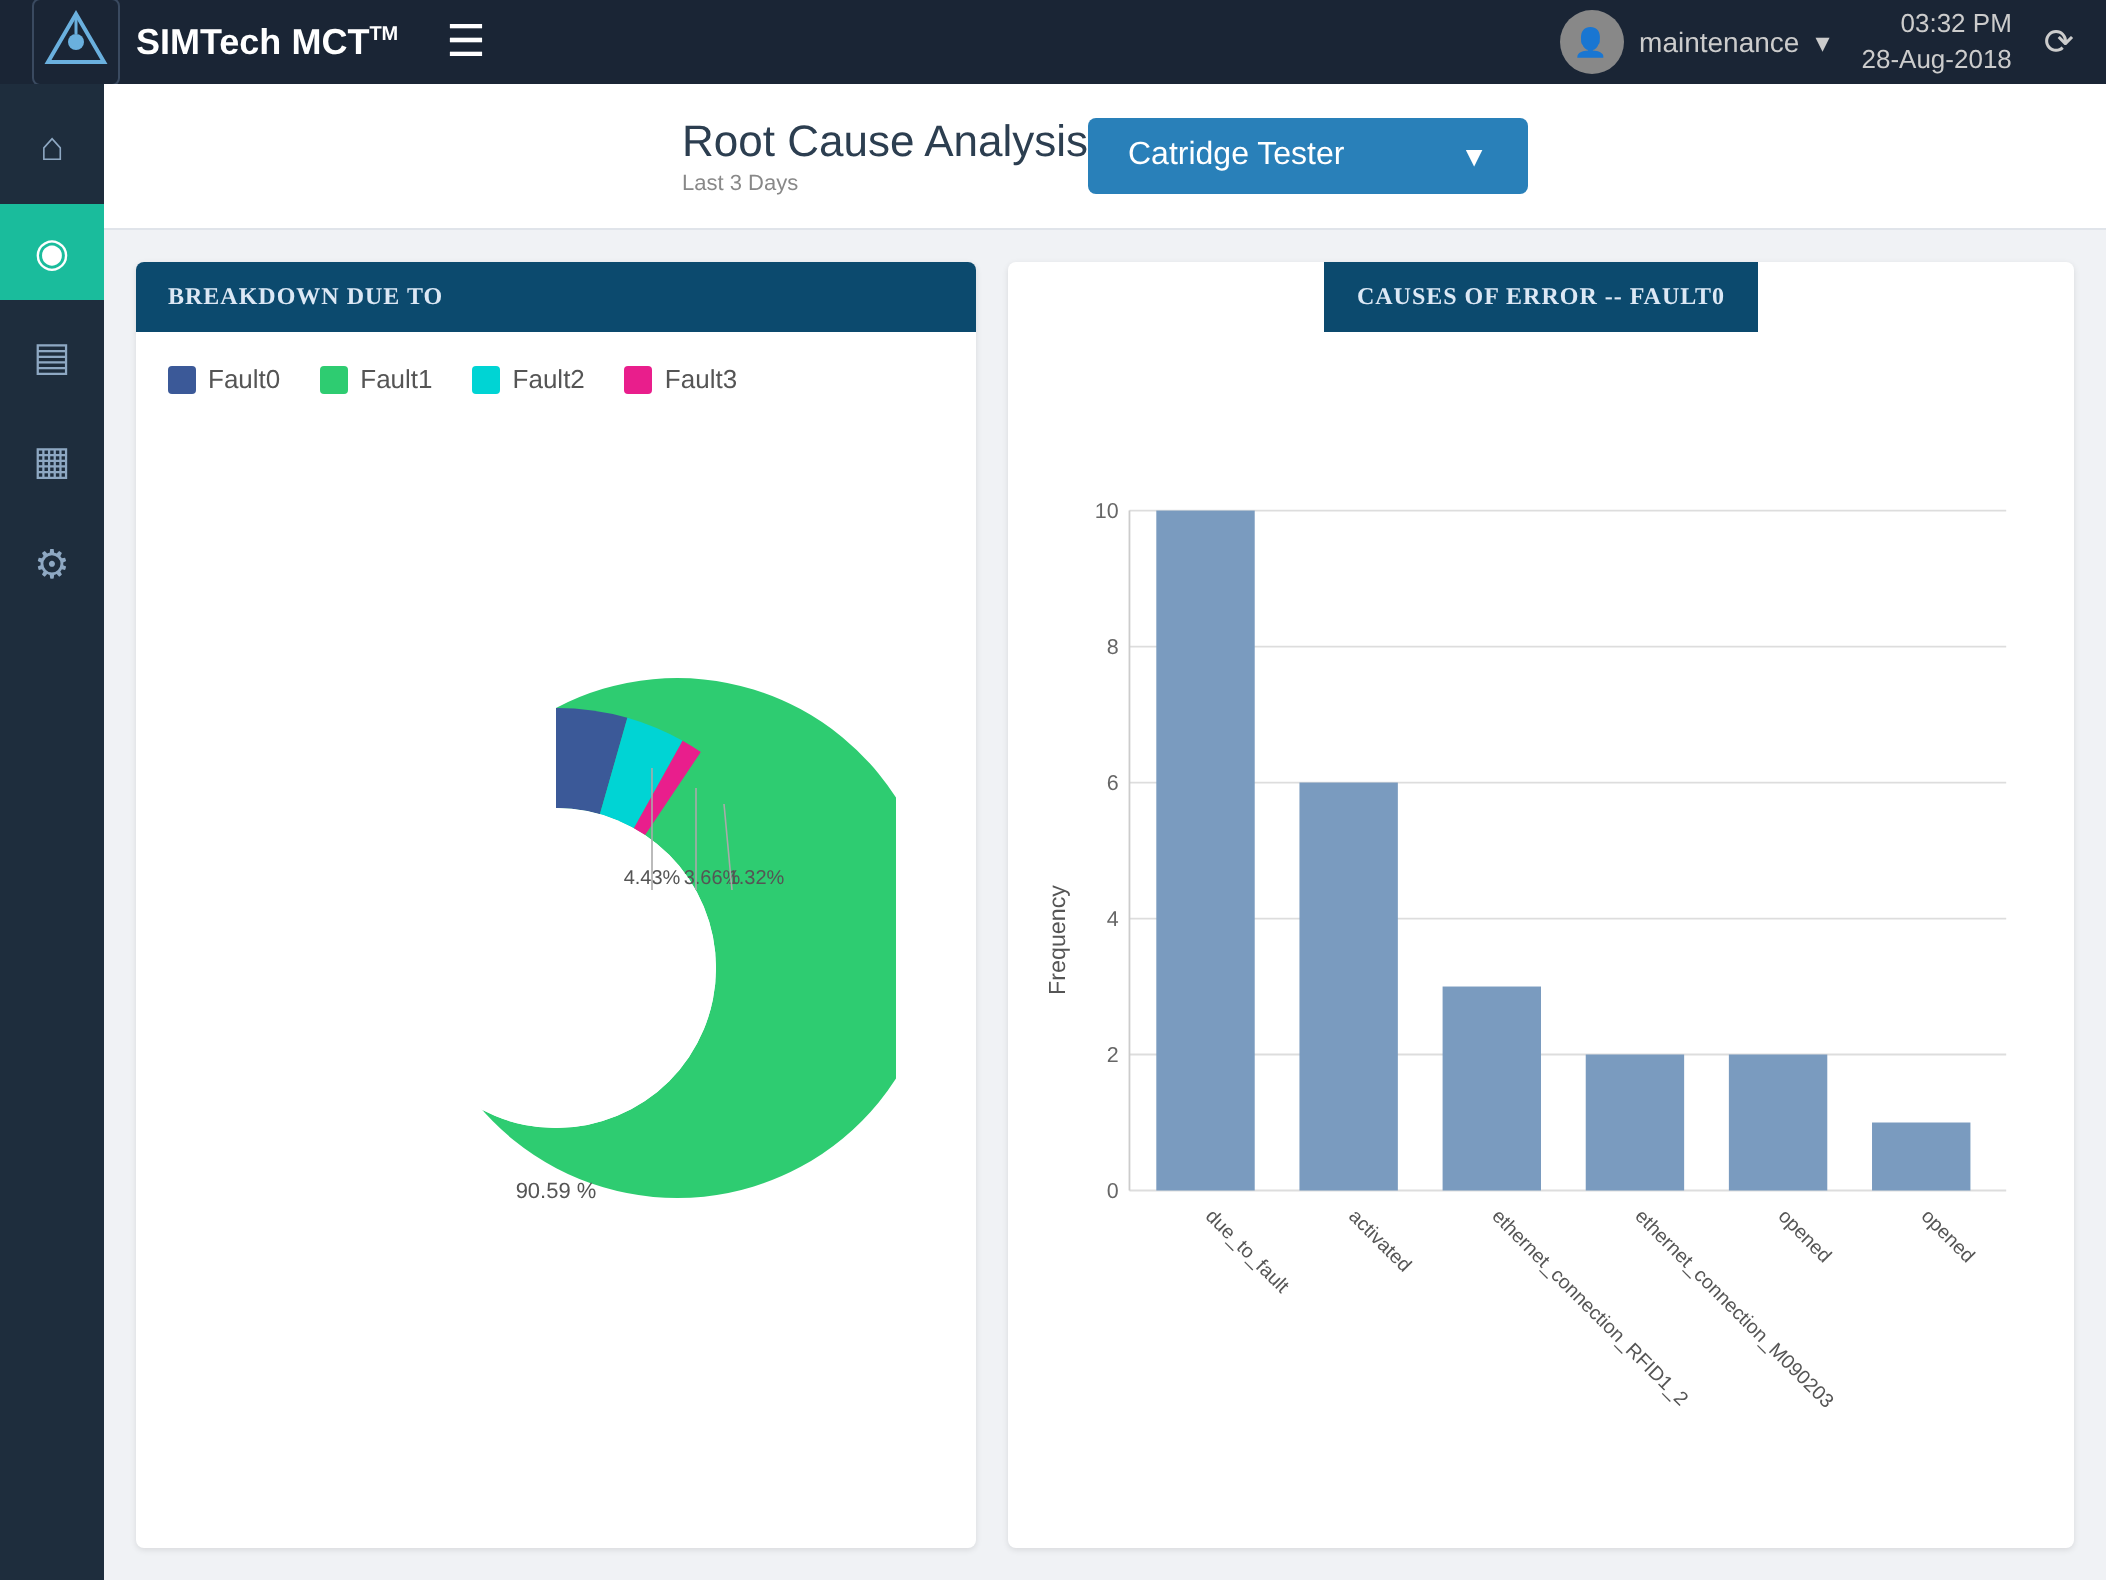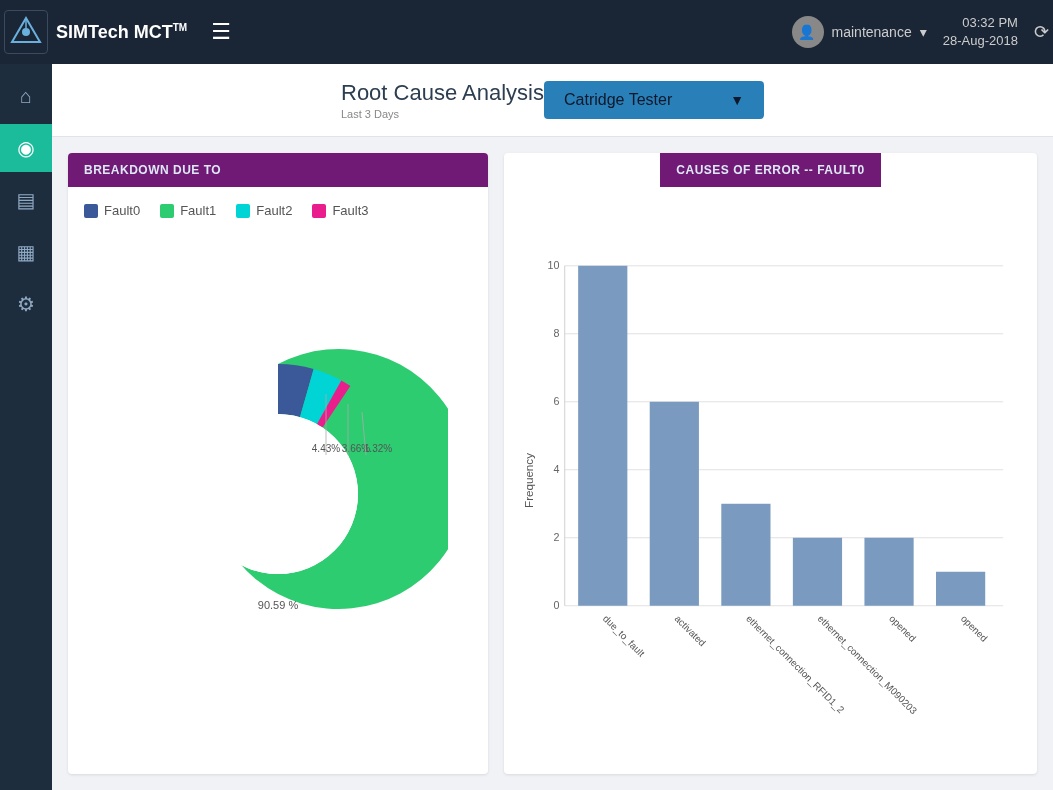--- a/index.html
+++ b/index.html
@@ -3,22 +3,22 @@
   <meta charset="utf-8">
   <style>
     * { box-sizing: border-box; margin: 0; padding: 0; }
     body { font-family: 'Segoe UI', Arial, sans-serif; background: #f0f2f5; display: flex; flex-direction: column; height: 790px; width: 1053px; overflow: hidden; }
 
     
     .header {
       background: #1a2535;
       display: flex;
       align-items: center;
-      padding: 0 4px;
-      height: 64px;
+      padding: 0 16px;
+      height: 42px;
       justify-content: space-between;
       flex-shrink: 0;
     }
     .header-left { display: flex; align-items: center; gap: 16px; }
     .logo-area { display: flex; align-items: center; gap: 8px; }
     .logo-icon {
       width: 44px; height: 44px;
       background: #1a2535;
       border: 1px solid #3a4a60;
       border-radius: 4px;
@@ -66,21 +66,21 @@
       align-items: center;
       justify-content: center;
       border-bottom: 1px solid #e0e4ea;
       flex-shrink: 0;
     }
     .page-title-area {}
     .page-title { font-size: 22px; font-weight: 500; color: #2c3e50; }
     .page-subtitle { font-size: 11px; color: #888; margin-top: 2px; }
     .selector-btn {
       background: #2980b9;
-      color: #0f172a;
+      color: #ffffff;
       border: none;
       padding: 10px 20px;
       font-size: 16px;
       border-radius: 4px;
       cursor: pointer;
       display: flex;
       align-items: center;
       gap: 10px;
       min-width: 220px;
       justify-content: space-between;
@@ -99,28 +99,29 @@
     
     .panel {
       background: #fff;
       border-radius: 4px;
       display: flex;
       flex-direction: column;
       overflow: hidden;
       box-shadow: 0 1px 3px rgba(0,0,0,0.1);
     }
     .panel-header {
-      background: #701a75;
+      background: #0c4a6e;
       color: #dce8f5;
       font-size: 12px;
       font-weight: 600;
       letter-spacing: 0.5px;
       padding: 10px 16px;
       text-transform: uppercase;
       flex-shrink: 0;
+      font-family: Liberation Serif, serif;
     }
     .panel-body { flex: 1; padding: 16px; display: flex; flex-direction: column; overflow: hidden; }
 
     
     .left-panel { width: 420px; flex-shrink: 0; }
 
     
     .legend { display: flex; gap: 20px; margin-bottom: 12px; flex-wrap: wrap; }
     .legend-item { display: flex; align-items: center; gap: 6px; font-size: 13px; color: #555; }
     .legend-swatch { width: 14px; height: 14px; border-radius: 2px; }

